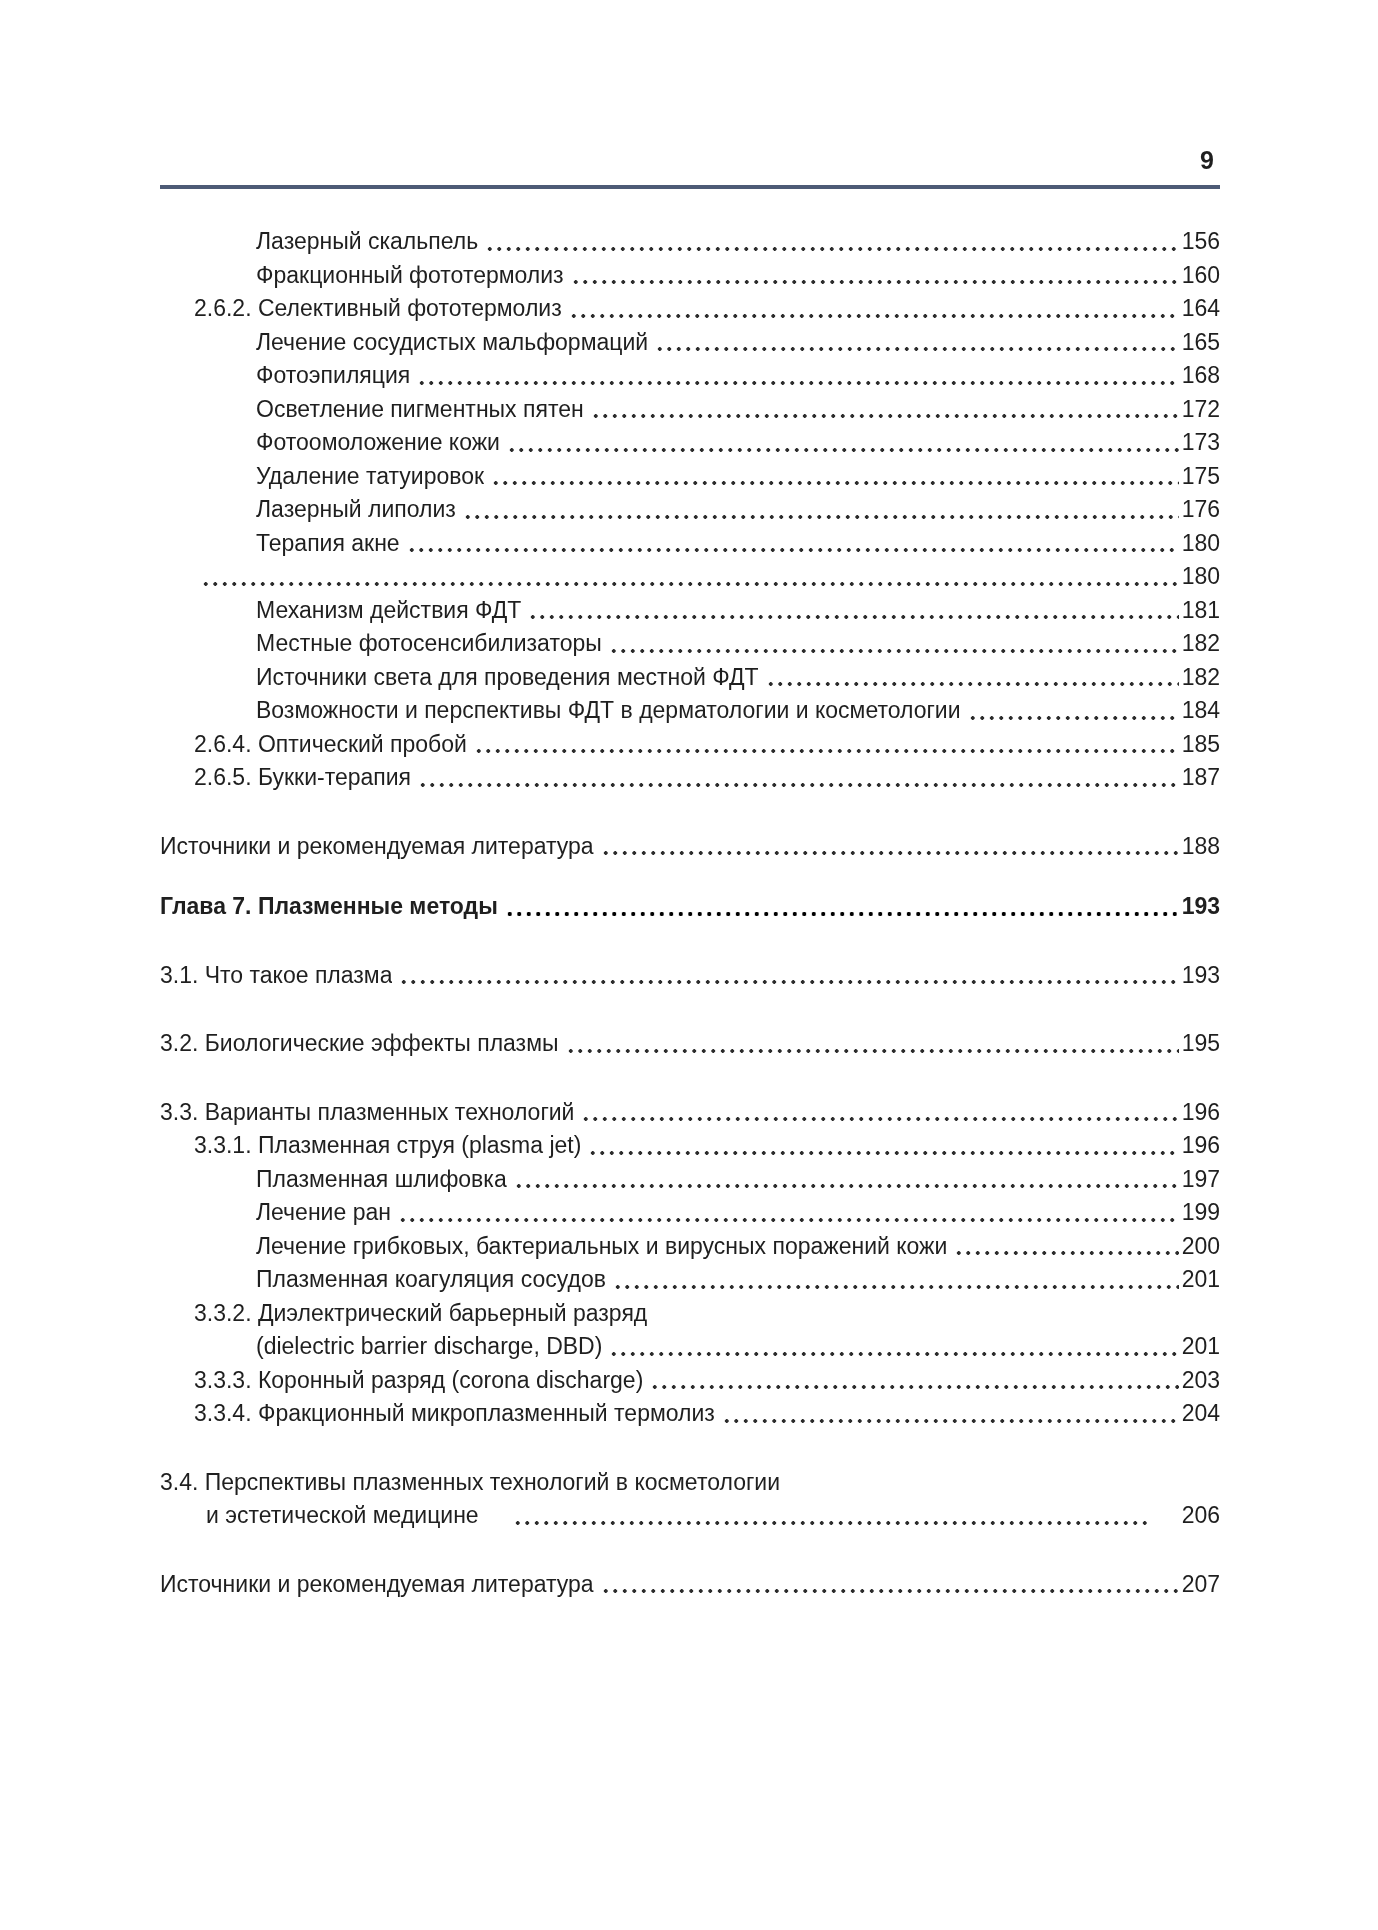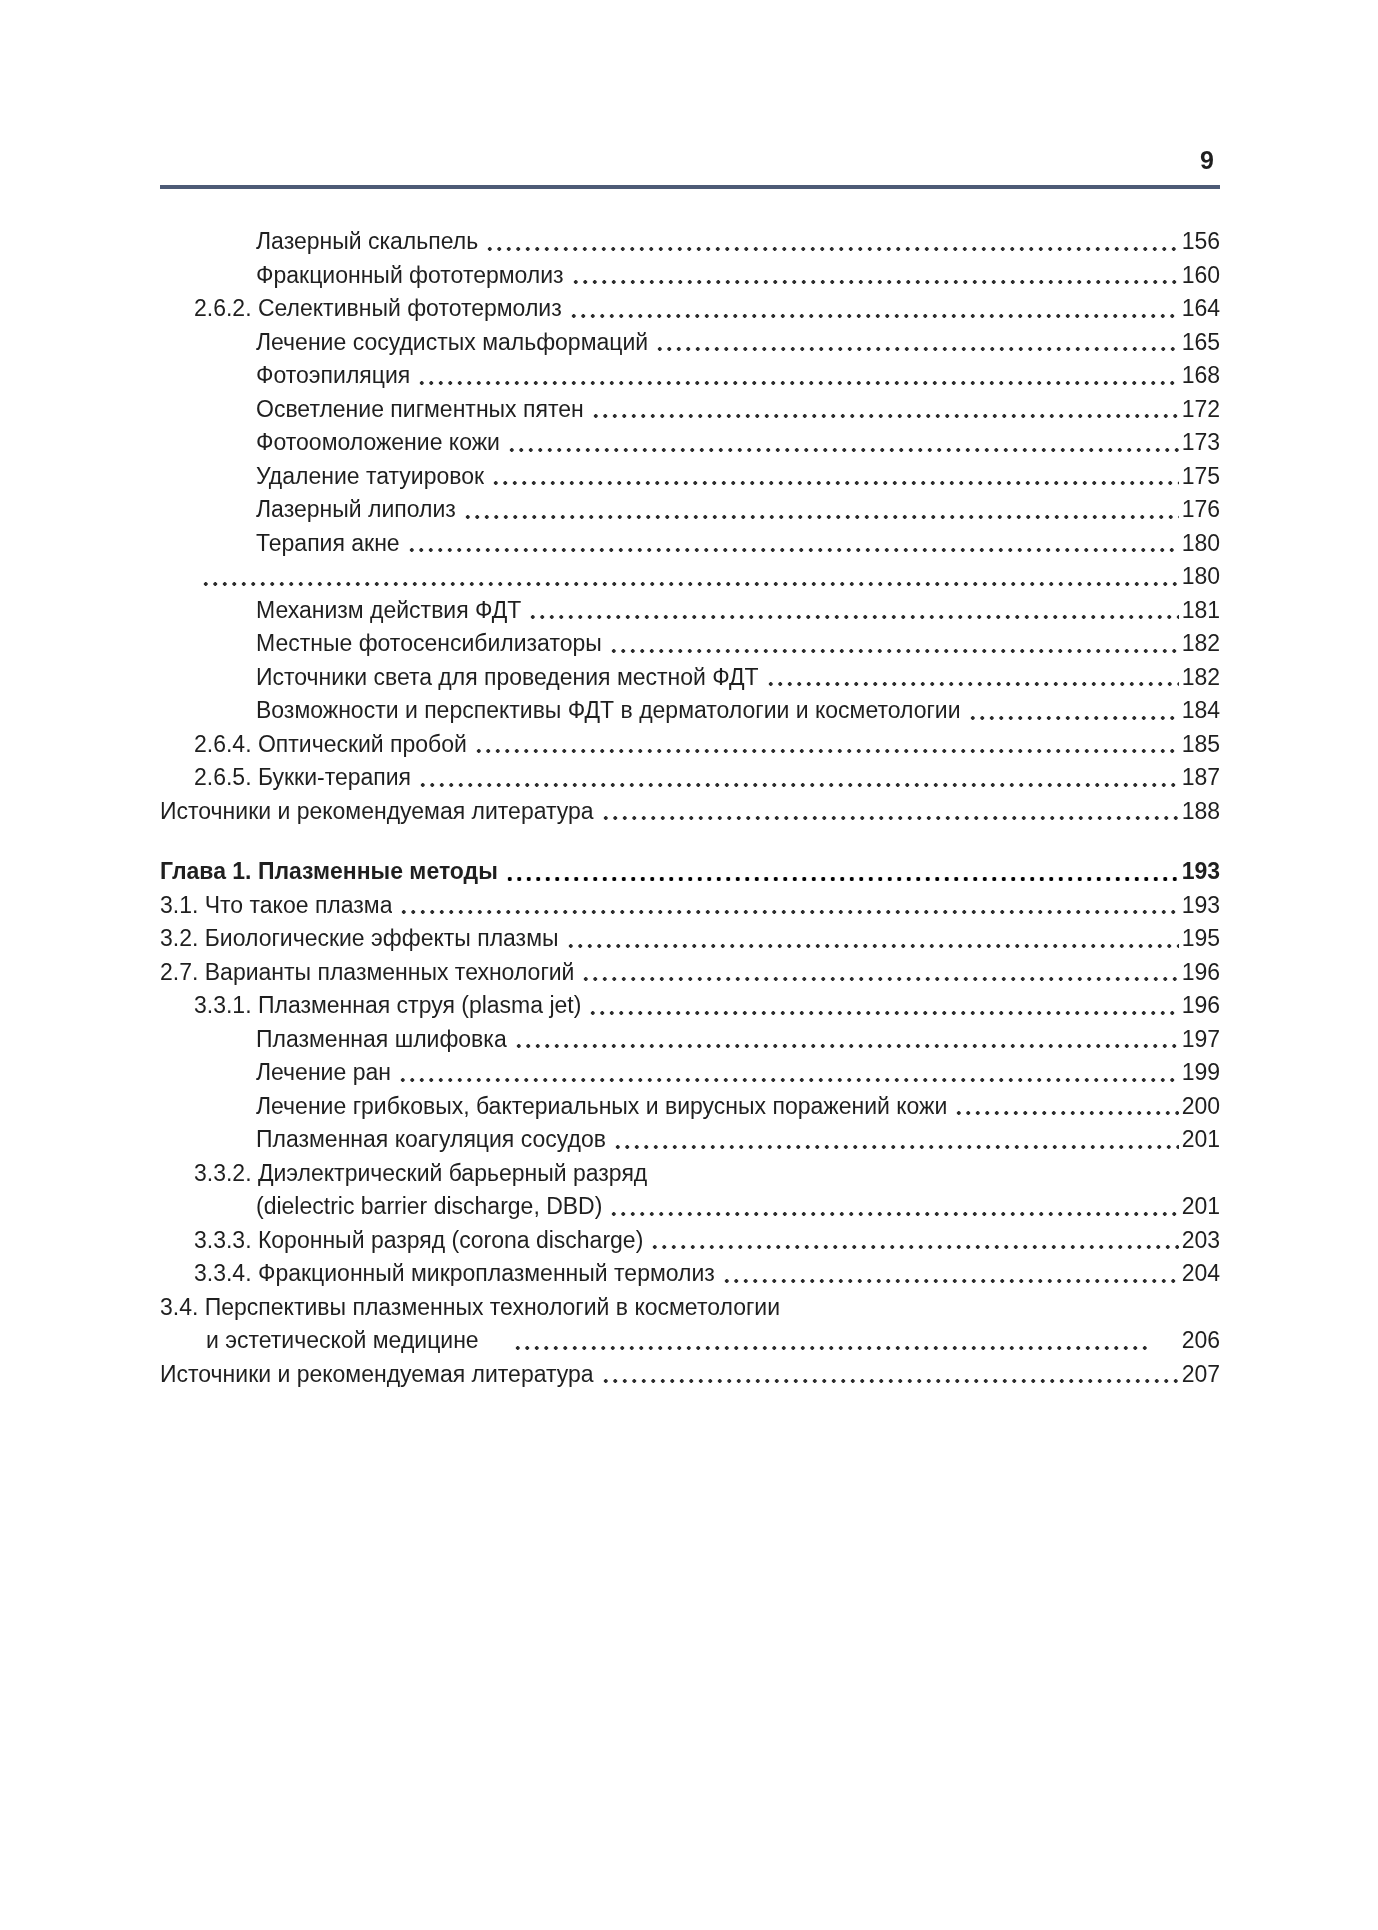--- a/index.html
+++ b/index.html
@@ -63,21 +63,21 @@
     margin: 0 3px 0 7px;
     background-image: radial-gradient(circle, var(--dots) 1.7px, transparent 2.1px);
     background-size: 9.5px 6px;
     background-repeat: repeat-x;
     background-position: left calc(100% - 7px);
   }
   .row .pagenum {
     flex: 0 0 auto;
     text-align: left;
   }
-  .lv1  { padding-left: 0; }
+  .lv1  { padding-left: 0; margin-top: 35px; }
   .lv1b { padding-left: 46px; gap: 27px; }
   .lv2  { padding-left: 34px; }
   .lv3  { padding-left: 96px; }
   .bold { font-weight: bold; }
   .bold .leader {
     background-image: radial-gradient(circle, #000 1.9px, transparent 2.3px);
   }
   .gap-before { margin-top: 27px; }
 </style>
 </head>
@@ -173,36 +173,36 @@
     <span class="label">2.6.5. Букки-терапия</span>
     <span class="leader"></span>
     <span class="pagenum">187</span>
   </div>
       <div class="row lv1">
     <span class="label">Источники и рекомендуемая литература</span>
     <span class="leader"></span>
     <span class="pagenum">188</span>
   </div>
       <div class="row lv1 bold gap-before">
-    <span class="label">Глава 1. Плазменные методы</span>
+    <span class="label">Глава 7. Плазменные методы</span>
     <span class="leader"></span>
     <span class="pagenum">193</span>
   </div>
       <div class="row lv1">
     <span class="label">3.1. Что такое плазма</span>
     <span class="leader"></span>
     <span class="pagenum">193</span>
   </div>
       <div class="row lv1">
     <span class="label">3.2. Биологические эффекты плазмы</span>
     <span class="leader"></span>
     <span class="pagenum">195</span>
   </div>
       <div class="row lv1">
-    <span class="label">2.7. Варианты плазменных технологий</span>
+    <span class="label">3.3. Варианты плазменных технологий</span>
     <span class="leader"></span>
     <span class="pagenum">196</span>
   </div>
       <div class="row lv2">
     <span class="label">3.3.1. Плазменная струя (plasma jet)</span>
     <span class="leader"></span>
     <span class="pagenum">196</span>
   </div>
       <div class="row lv3">
     <span class="label">Плазменная шлифовка</span>

